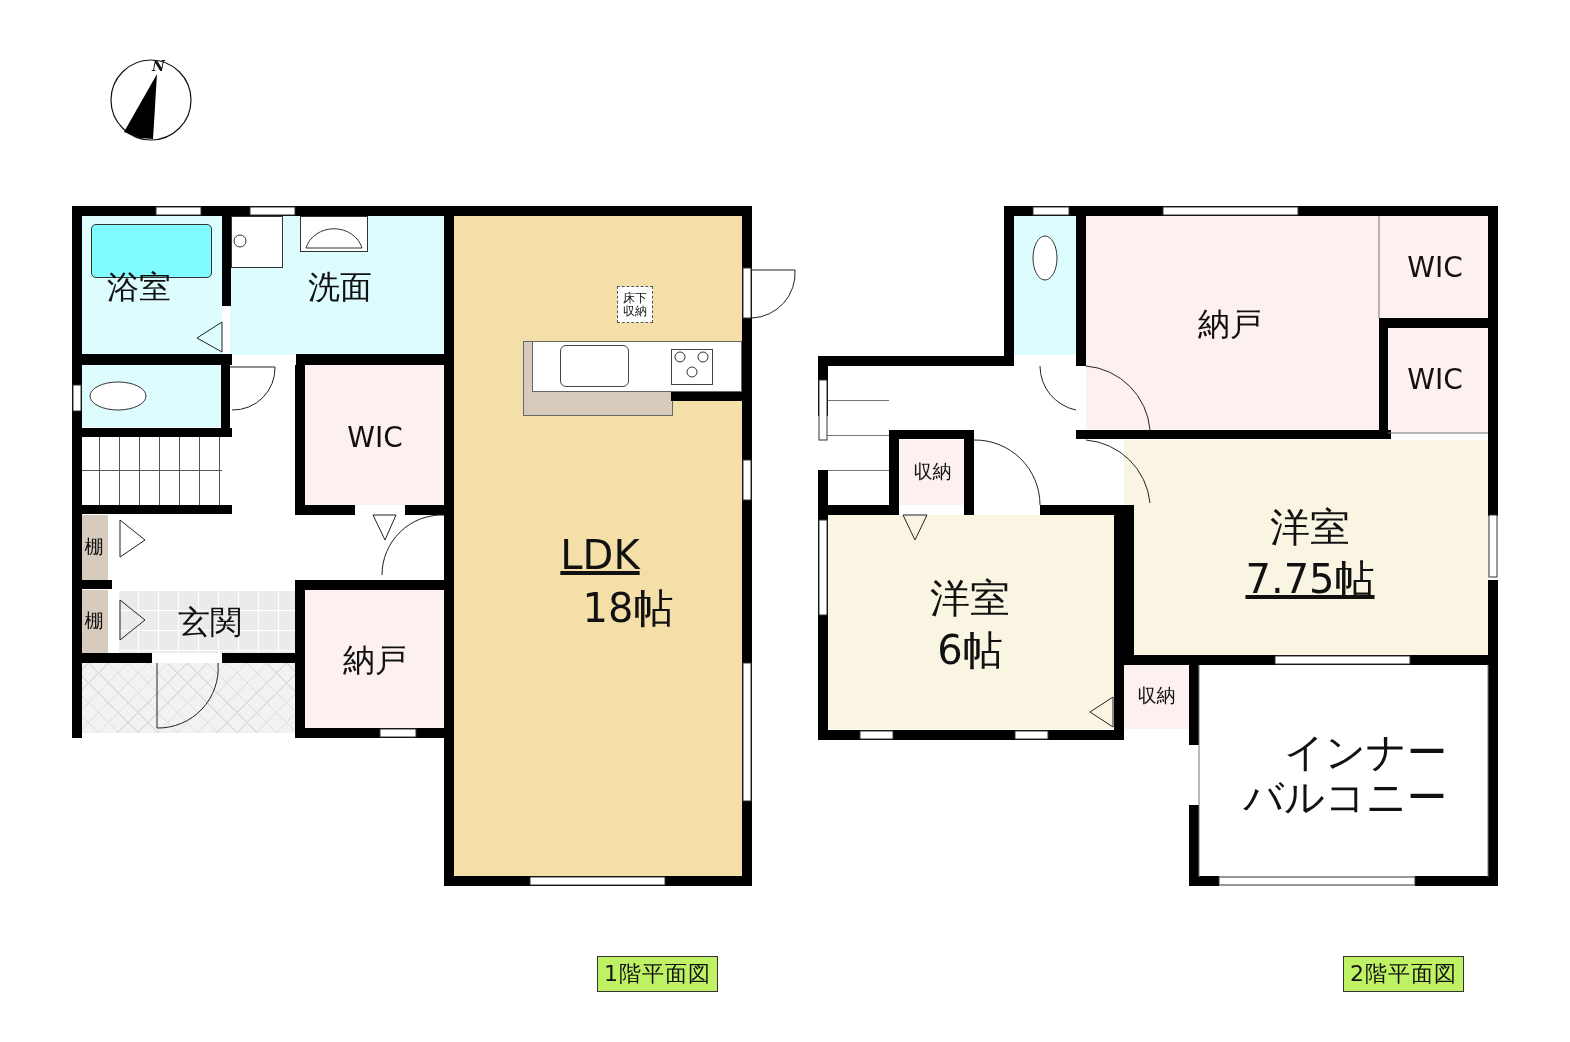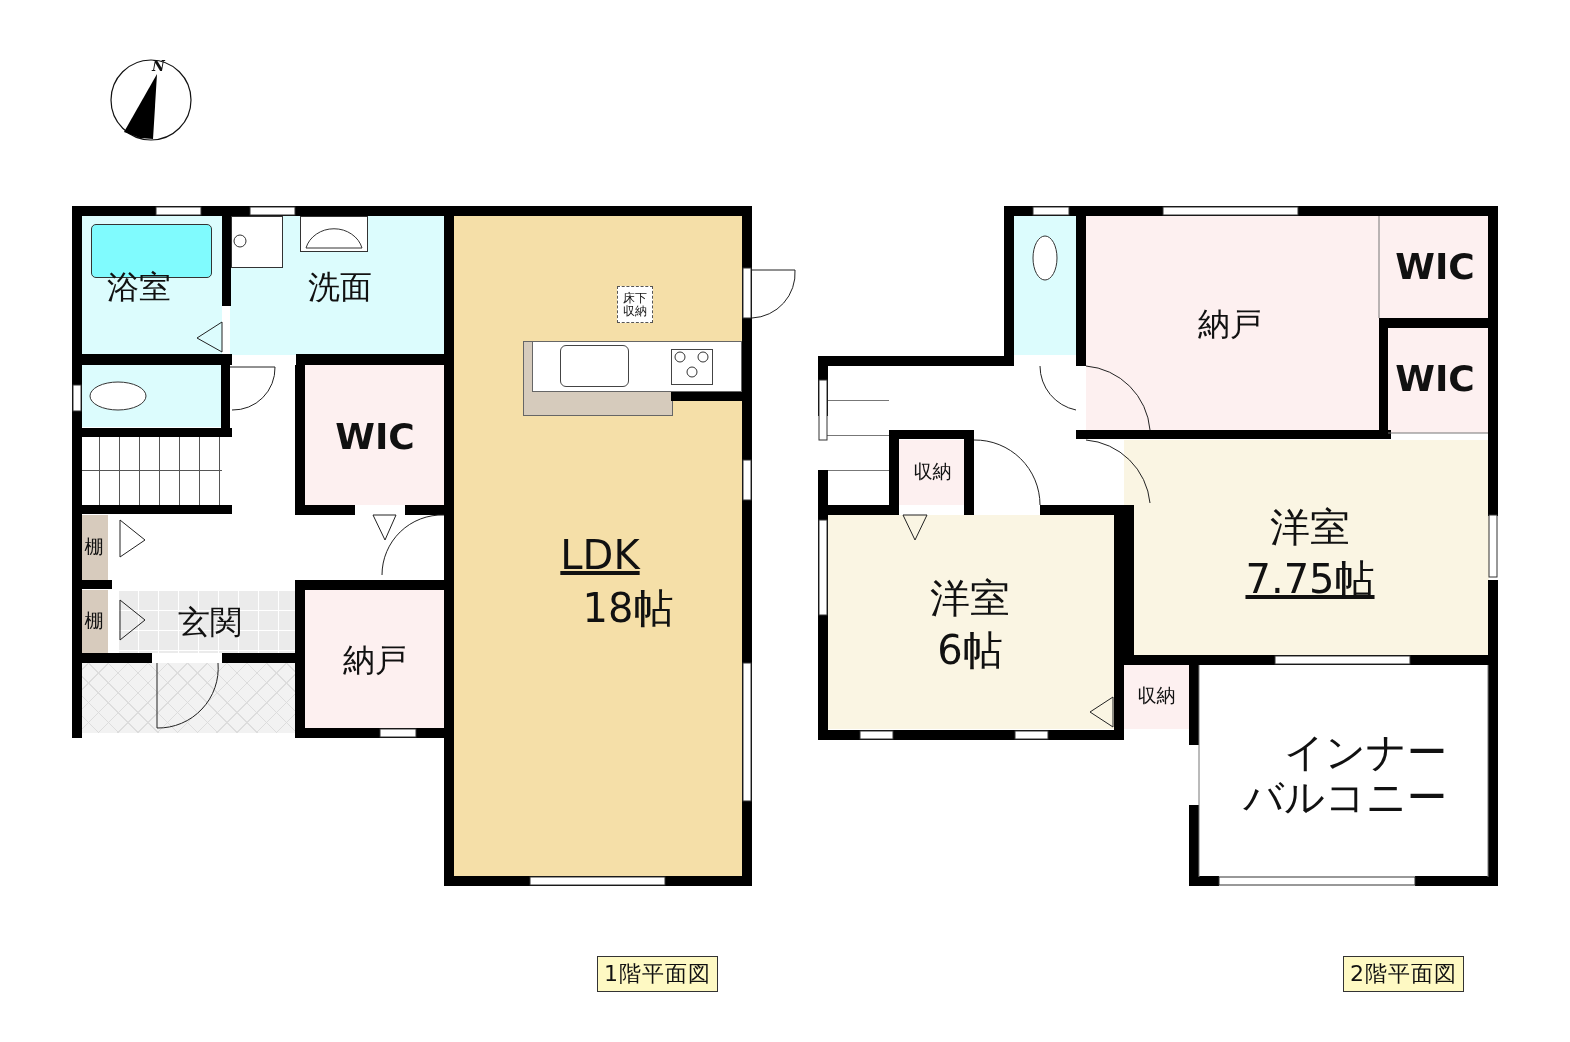--- a/index.html
+++ b/index.html
@@ -4,24 +4,24 @@
 <style>
   html, body { margin:0; padding:0; background:#ffffff; }
   body { width:1570px; height:1042px; position:relative; overflow:hidden;
          font-family:"DejaVu Sans","Liberation Sans",sans-serif; color:#111; }
   .abs { position:absolute; }
   .room { position:absolute; box-sizing:border-box; }
   .label { position:absolute; display:flex; align-items:center; justify-content:center;
            text-align:center; line-height:1.12; white-space:pre-line; color:#111; }
   .lg { font-size:40px; }
   .md { font-size:32px; }
-  .sm { font-size:36px;font-weight:bold; }
+  .sm { font-size:28px; }
   .xs { font-size:19px; }
   .xxs { font-size:12px; line-height:1.1; }
-  .caption { position:absolute; border:1.5px solid #333; background:#fef9c3;
+  .caption { position:absolute; border:1.5px solid #333; background:#bef264;
              font-size:22px; padding:2px 6px; letter-spacing:1px; }
   svg.walls { position:absolute; left:0; top:0; width:1570px; height:1042px; pointer-events:none; }
 </style>
 </head>
 <body>
 
 <div class="abs" style="left:108px;top:58px;width:86px;height:84px;">
   <svg width="86" height="84" viewBox="0 0 86 84">
     <circle cx="43" cy="42" r="40" fill="#fff" stroke="#111" stroke-width="1.2"></circle>
     <polygon points="49,16 16,74 32,80 45,81" fill="#000"></polygon>

